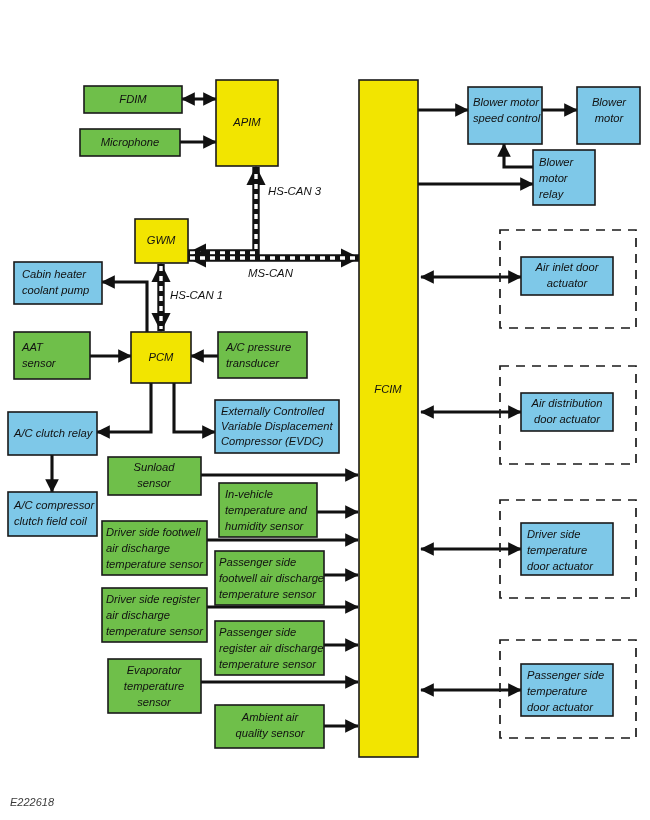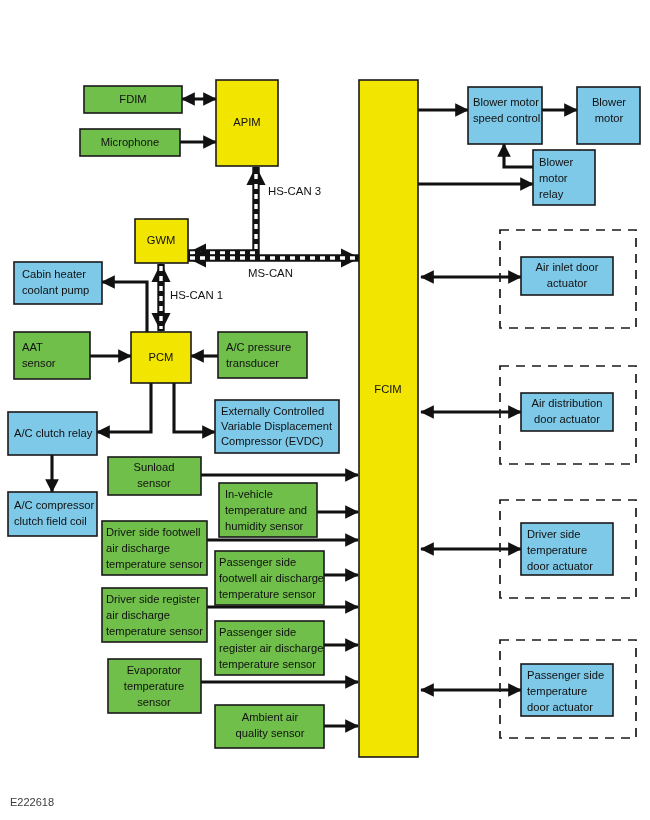--- a/index.html
+++ b/index.html
@@ -14,20 +14,21 @@
     position: relative;
     font-family: "Liberation Sans", sans-serif;
     overflow: hidden;
   }
   #diagram-root {
     position: absolute;
     left: 0;
     top: 0;
     width: 650px;
     height: 820px;
+    font-style: italic;
   }
   svg#diagram {
     display: block;
     width: 650px;
     height: 820px;
   }
   .node-rect {
     stroke: #1a1a1a;
     stroke-width: 1.6;
   }

